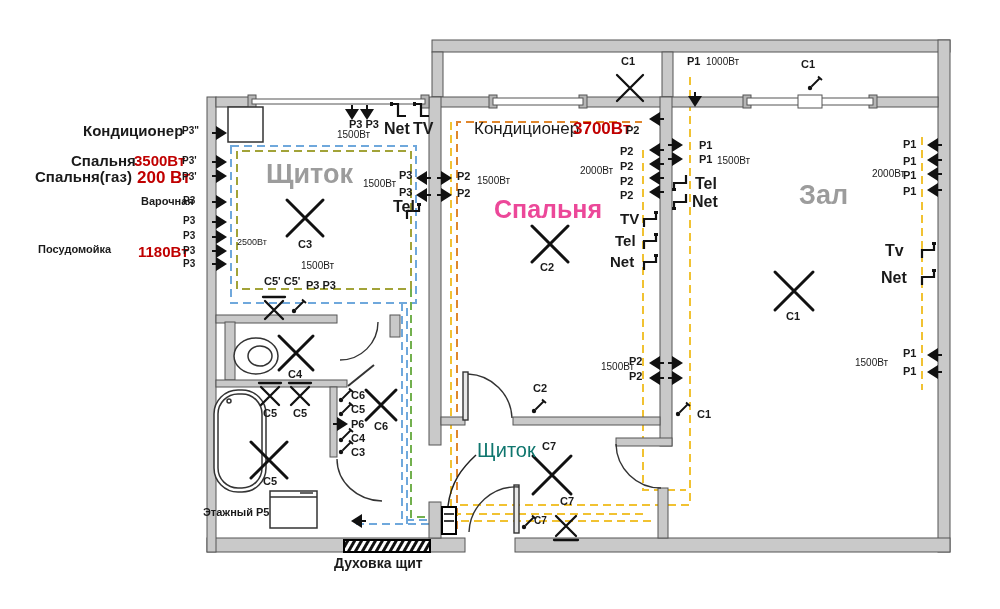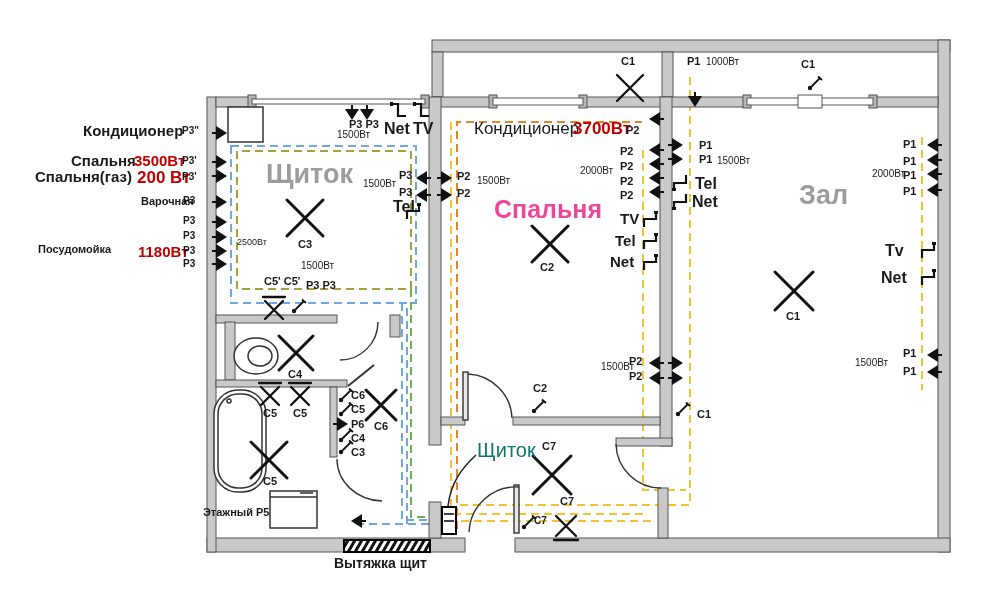--- a/index.html
+++ b/index.html
@@ -392,21 +392,21 @@
       <div class="lbl" style="left: 903px; top: 366px; font-size: 11px; font-weight: bold; color: rgb(26, 26, 26);">Р1</div>
       <div class="lbl" style="left: 697px; top: 409px; font-size: 11px; font-weight: bold; color: rgb(26, 26, 26);">С1</div>
       <div class="lbl" style="left: 621px; top: 56px; font-size: 11px; font-weight: bold; color: rgb(26, 26, 26);">С1</div>
       <div class="lbl" style="left: 687px; top: 56px; font-size: 11px; font-weight: bold; color: rgb(26, 26, 26);">Р1</div>
       <div class="lbl" style="left: 706px; top: 57px; font-size: 10px; color: rgb(26, 26, 26);">1000Вт</div>
       <div class="lbl" style="left: 801px; top: 59px; font-size: 11px; font-weight: bold; color: rgb(26, 26, 26);">С1</div>
       <div class="lbl" style="left: 477px; top: 440px; font-size: 20px; font-weight: normal; color: #0f766e;">Щиток</div>
       <div class="lbl" style="left: 542px; top: 441px; font-size: 11px; font-weight: bold; color: rgb(26, 26, 26);">С7</div>
       <div class="lbl" style="left: 560px; top: 496px; font-size: 11px; font-weight: bold; color: rgb(26, 26, 26);">С7</div>
       <div class="lbl" style="left: 534px; top: 516px; font-size: 10px; font-weight: bold; color: rgb(26, 26, 26);">С7</div>
-      <div class="lbl" style="left: 334px; top: 556px; font-size: 14px; font-weight: bold; color: rgb(26, 26, 26);">Вытяжка щит</div>
+      <div class="lbl" style="left: 334px; top: 556px; font-size: 14px; font-weight: bold; color: rgb(26, 26, 26);">Духовка щит</div>
       <div class="lbl" style="left: 203px; top: 507px; font-size: 11px; font-weight: bold; color: rgb(26, 26, 26);">Этажный Р5</div>
       <div class="lbl" style="left: 288px; top: 369px; font-size: 11px; font-weight: bold; color: rgb(26, 26, 26);">С4</div>
       <div class="lbl" style="left: 263px; top: 408px; font-size: 11px; font-weight: bold; color: rgb(26, 26, 26);">С5</div>
       <div class="lbl" style="left: 293px; top: 408px; font-size: 11px; font-weight: bold; color: rgb(26, 26, 26);">С5</div>
       <div class="lbl" style="left: 263px; top: 476px; font-size: 11px; font-weight: bold; color: rgb(26, 26, 26);">С5</div>
       <div class="lbl" style="left: 351px; top: 390px; font-size: 11px; font-weight: bold; color: rgb(26, 26, 26);">С6</div>
       <div class="lbl" style="left: 351px; top: 404px; font-size: 11px; font-weight: bold; color: rgb(26, 26, 26);">С5</div>
       <div class="lbl" style="left: 351px; top: 419px; font-size: 11px; font-weight: bold; color: rgb(26, 26, 26);">Р6</div>
       <div class="lbl" style="left: 351px; top: 433px; font-size: 11px; font-weight: bold; color: rgb(26, 26, 26);">С4</div>
       <div class="lbl" style="left: 351px; top: 447px; font-size: 11px; font-weight: bold; color: rgb(26, 26, 26);">С3</div>

